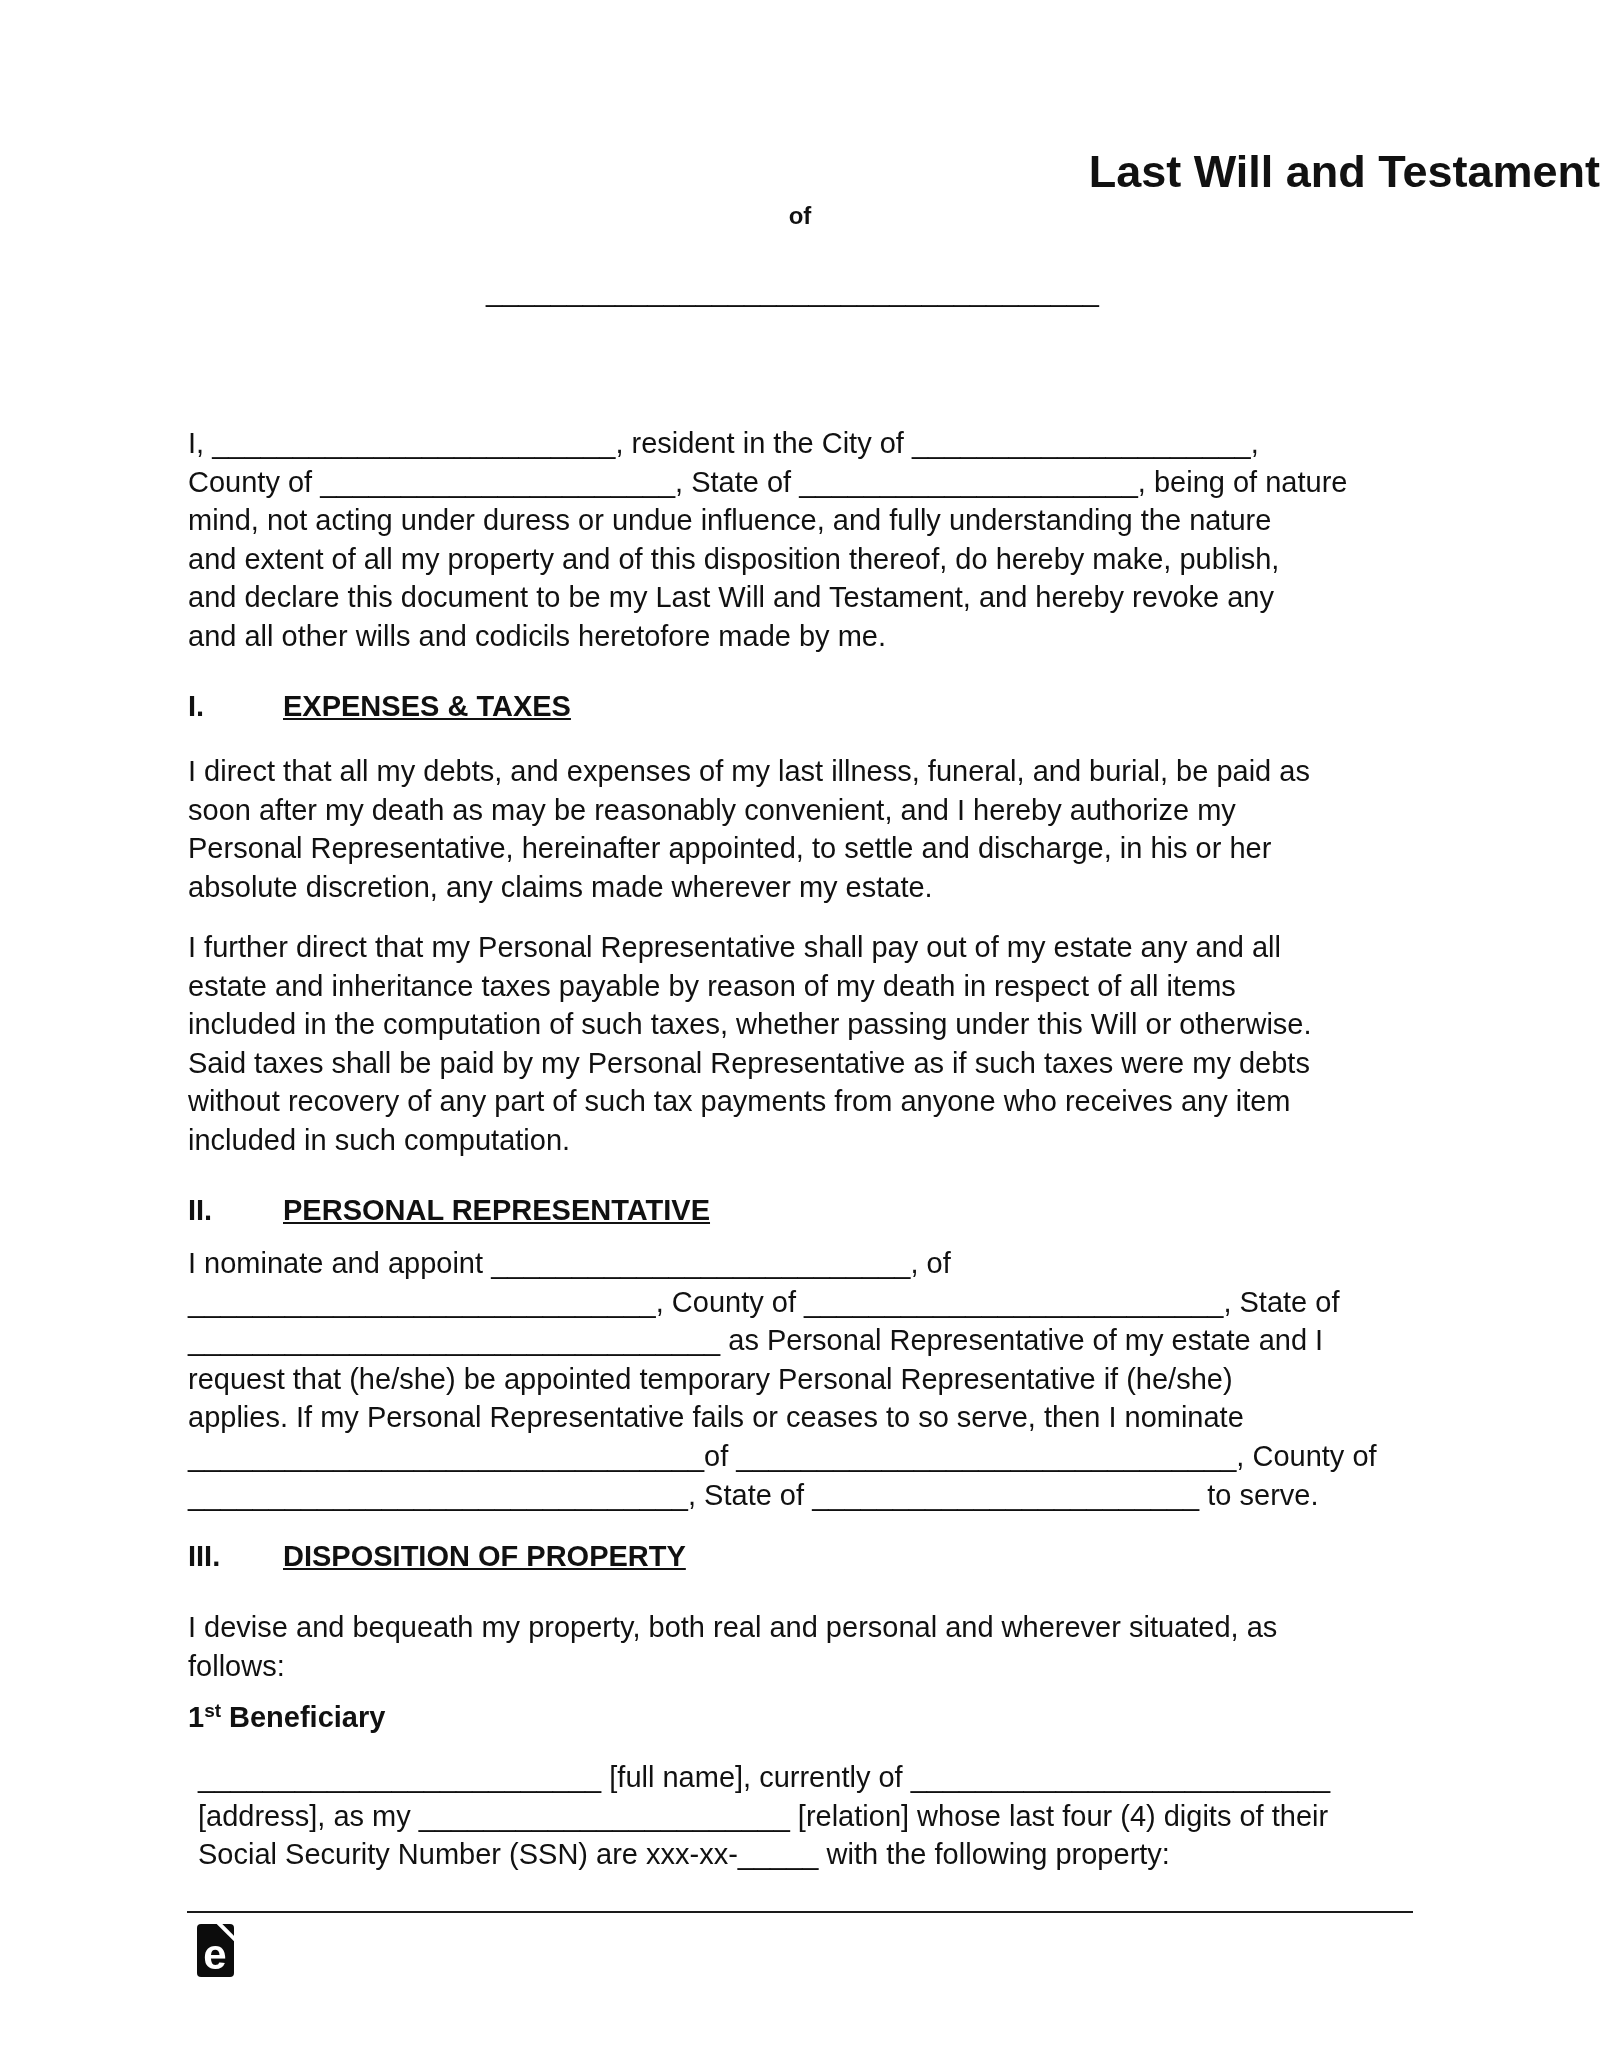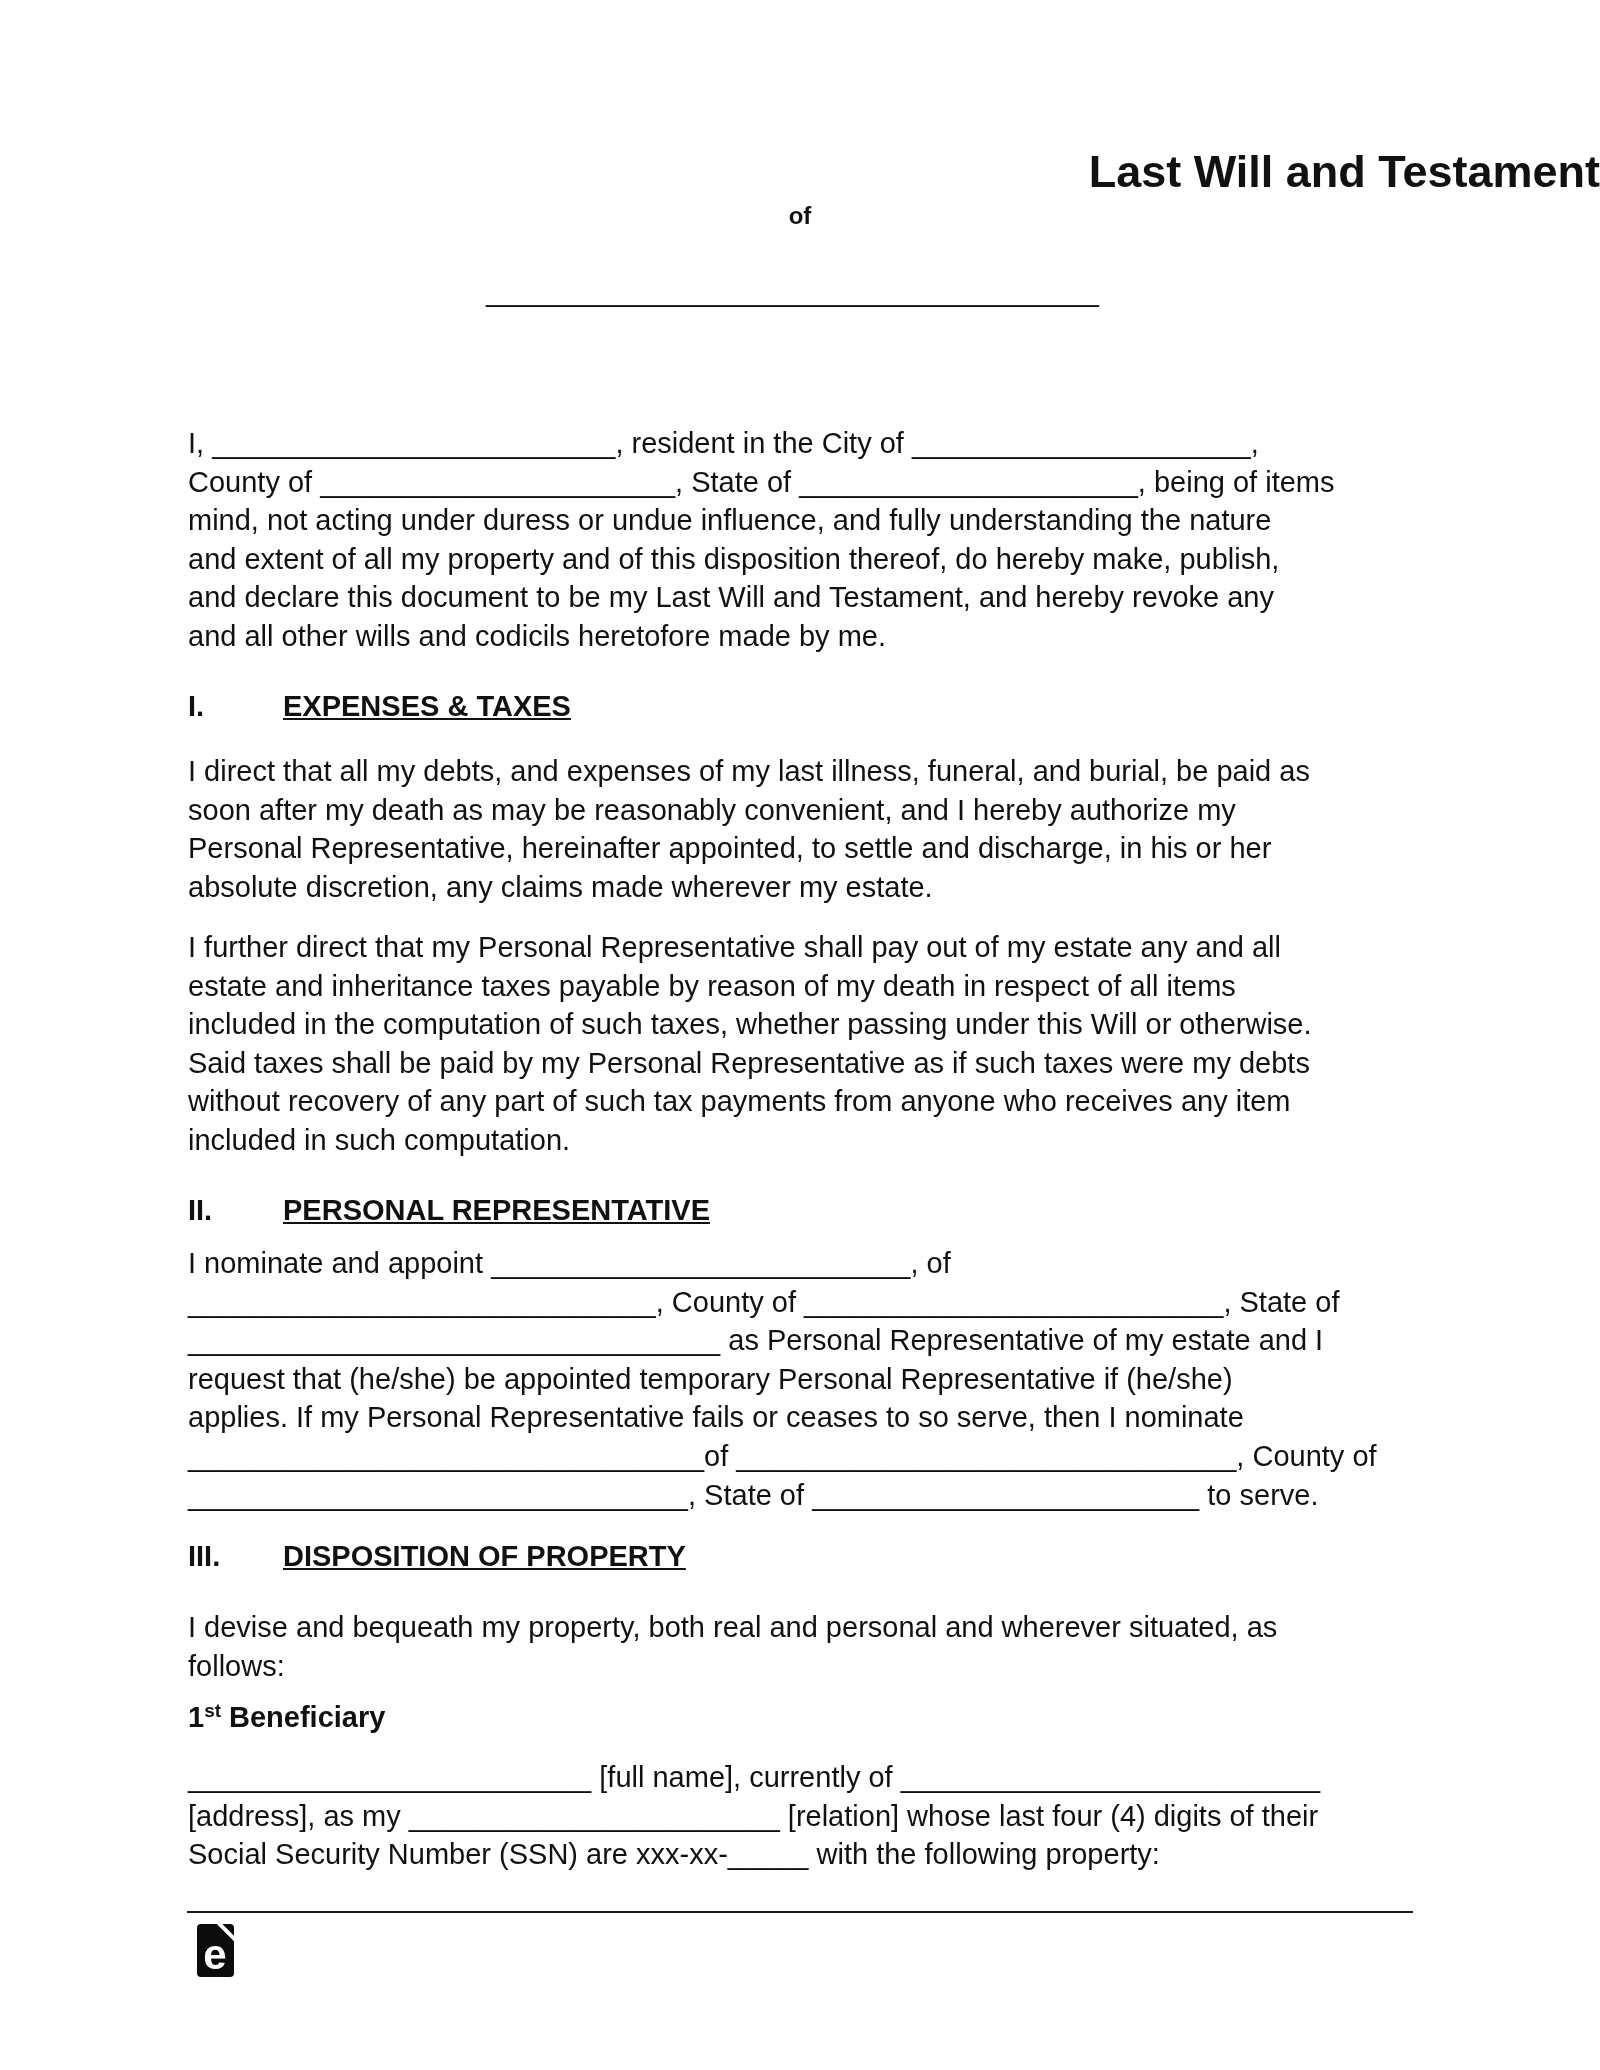--- a/index.html
+++ b/index.html
@@ -24,40 +24,40 @@
   .subheading .shlabel{margin-left:8px;}
   #blk-intro{top:424px;}
   #blk-h1{top:690px;}
   #blk-expenses{top:752px;}
   #blk-taxes{top:928px;}
   #blk-h2{top:1194px;}
   #blk-personal_rep{top:1244px;}
   #blk-h3{top:1540px;}
   #blk-disposition{top:1608px;}
   #blk-beneficiary_heading{top:1700px;}
-  #blk-beneficiary{top:1758px;}
+  #blk-beneficiary{top:1758px;margin-left:10px;}
   .footer-rule{top:1911px;left:187px;width:1226px;height:2px;background:#1a1a1a;}
   .footer-logo{top:1924px;left:197px;width:37px;height:53px;}
 </style>
 </head>
 <body>
 
 <div class="page">
 
   <div class="abs doc-title">Last Will and Testament</div>
 
   <div class="abs doc-subtitle">of</div>
 
   <div class="abs name-blank-wrap">
     <span class="blank" id="name-blank">______________________________________</span>
   </div>
 
   <div class="abs para" id="blk-intro">
       <div class="line"><span>I, </span><span class="blank">_________________________</span><span>, resident in the City of </span><span class="blank">_____________________</span><span>,</span></div>
-      <div class="line"><span>County of </span><span class="blank">______________________</span><span>, State of </span><span class="blank">_____________________</span><span>, being of items</span></div>
+      <div class="line"><span>County of </span><span class="blank">______________________</span><span>, State of </span><span class="blank">_____________________</span><span>, being of nature</span></div>
       <div class="line"><span>mind, not acting under duress or undue influence, and fully understanding the nature</span></div>
       <div class="line"><span>and extent of all my property and of this disposition thereof, do hereby make, publish,</span></div>
       <div class="line"><span>and declare this document to be my Last Will and Testament, and hereby revoke any</span></div>
       <div class="line"><span>and all other wills and codicils heretofore made by me.</span></div>
     </div>
 
   <div class="abs heading" id="blk-h1">
     <span class="hnum">I.</span><span class="hlabel">EXPENSES &amp; TAXES</span>
   </div>
 

